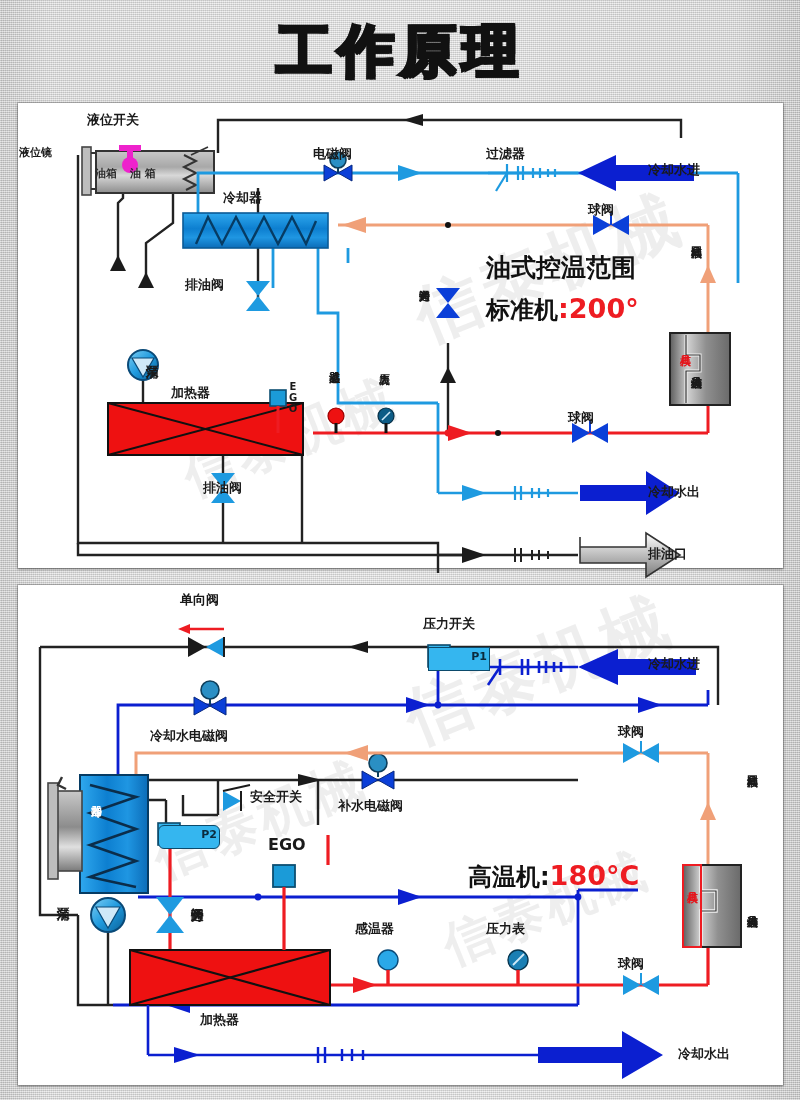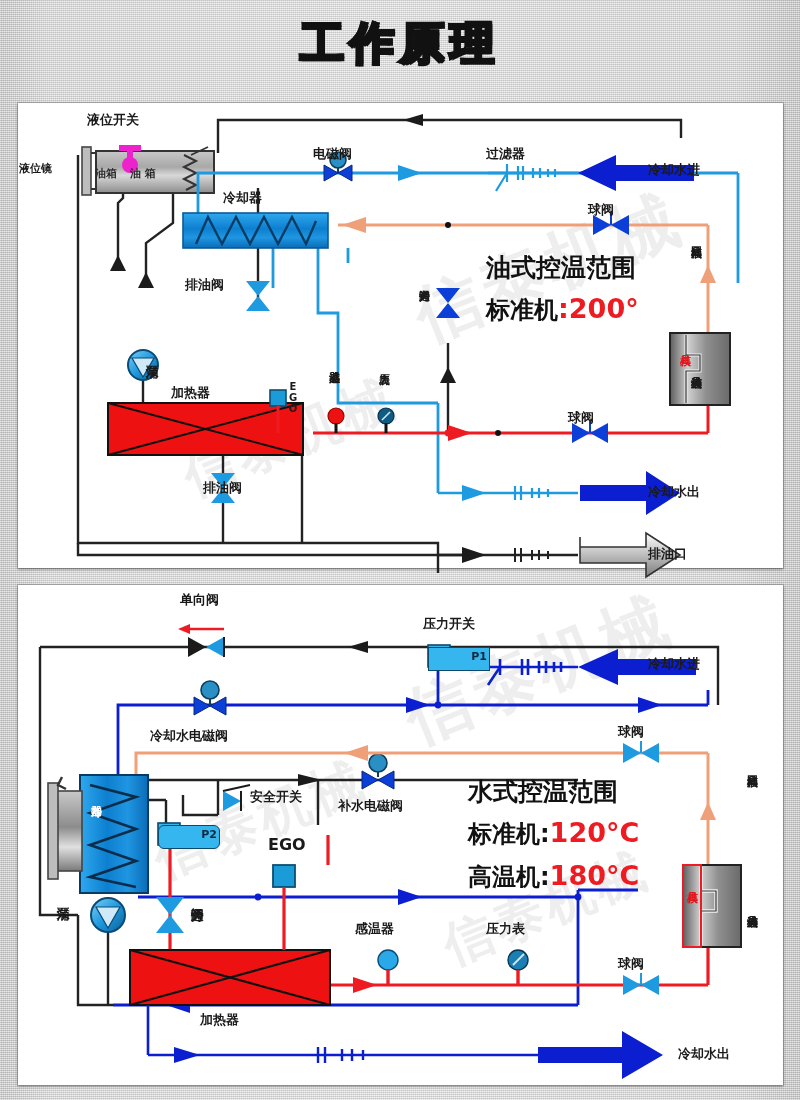--- a/index.html
+++ b/index.html
@@ -12,21 +12,21 @@
       repeating-linear-gradient(90deg, rgba(255,255,255,.35) 0 1px, rgba(160,160,160,.2) 1px 2px),
       linear-gradient(90deg,#b9b9b9 0%,#d2d2d2 6%,#dcdcdc 50%,#cfcfcf 92%,#b4b4b4 100%);
   }
   #stage{position:relative;width:800px;height:1100px;}
 
   
   .title-wrap{position:absolute;left:0;top:14px;width:800px;text-align:center;}
   .title{
     display:inline-block;
     font-family:"DejaVu Sans","Liberation Sans",sans-serif;
-    font-size:44px;font-weight:bold;letter-spacing:6px;
+    font-size:56px;font-weight:bold;letter-spacing:6px;
     color:#ffffff;
     -webkit-text-stroke:3px #111;
     text-shadow:2px 2px 0 #111, -1px -1px 0 #111, 2px -1px 0 #111, -1px 2px 0 #111;
     transform:skewX(-4px);
   }
 
   
   .panel{
     position:absolute;background:#fff;
     box-shadow:0 1px 3px rgba(0,0,0,.45), 0 0 0 1px rgba(120,120,120,.35);
@@ -292,21 +292,21 @@
         <line x1="497" y1="445" x2="497" y2="459"></line>
           <line x1="503" y1="445" x2="503" y2="459"></line>
         <line x1="514" y1="447" x2="514" y2="457"></line>
           <line x1="521" y1="447" x2="521" y2="457"></line>
         <line x1="530" y1="448" x2="530" y2="456"></line>
       </g>
       <path d="M562,434 L562,444 L628,444 L628,430 L662,452 L628,474 L628,460 L562,460 Z" fill="url(#greyArrowG)" stroke="#333" stroke-width="1.6"></path>
     </svg>
 
     <div class="lbl" style="left:69px;top:10px;">液位开关</div>
-    <div class="lbl sm" style="left:1px;top:60px;">液位镜</div>
+    <div class="lbl sm" style="left:1px;top:44px;">液位镜</div>
     <div class="lbl sm" style="left:77px;top:65px;color:#2a2a2a;">油箱</div>
     <div class="lbl sm" style="left:112px;top:65px;color:#2a2a2a;">油 箱</div>
     <div class="lbl" style="left:295px;top:44px;">电磁阀</div>
     <div class="lbl" style="left:205px;top:88px;">冷却器</div>
     <div class="lbl" style="left:468px;top:44px;">过滤器</div>
     <div class="lbl" style="left:630px;top:60px;">冷却水进</div>
     <div class="lbl" style="left:570px;top:100px;">球阀</div>
     <div class="lbl vert sm" style="left:672px;top:135px;">模具回油</div>
     <div class="lbl" style="left:167px;top:175px;">排油阀</div>
     <div class="lbl vert sm" style="left:400px;top:178px;">旁通阀</div>
@@ -540,24 +540,18 @@
     <div class="lbl" style="left:337px;top:337px;">感温器</div>
     <div class="lbl" style="left:468px;top:337px;">压力表</div>
     <div class="lbl" style="left:182px;top:428px;">加热器</div>
     <div class="lbl" style="left:600px;top:140px;">球阀</div>
     <div class="lbl" style="left:600px;top:372px;">球阀</div>
     <div class="lbl vert sm" style="left:728px;top:182px;">模具回油</div>
     <div class="lbl vert sm" style="left:728px;top:322px;">模具进油</div>
     <div class="lbl moldtxt vert" style="left:668px;top:298px;">模具</div>
     <div class="lbl" style="left:660px;top:462px;">冷却水出</div>
 
-    <div class="bigline" style="left:450px;top:190px;">
-      <span class="rng">水式控温范围</span>
-    </div>
-    <div class="bigline" style="left:450px;top:232px;">
-      <span class="hdr">标准机</span><span class="hdr">:</span><span class="val">120°C</span>
-    </div>
     <div class="bigline" style="left:450px;top:275px;">
       <span class="hdr">高温机</span><span class="hdr">:</span><span class="val">180°C</span>
     </div>
   </div>
 
 </div>
 
 </body></html>

